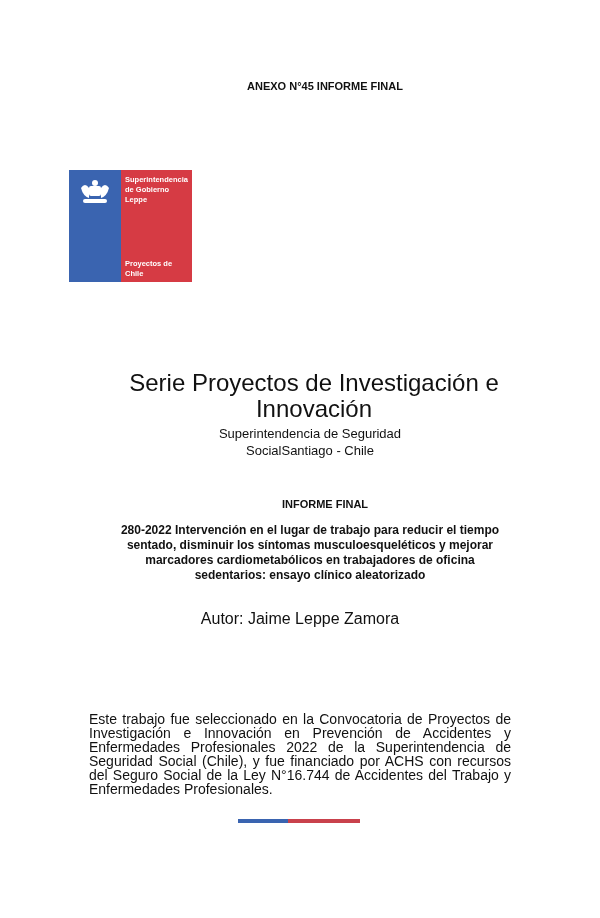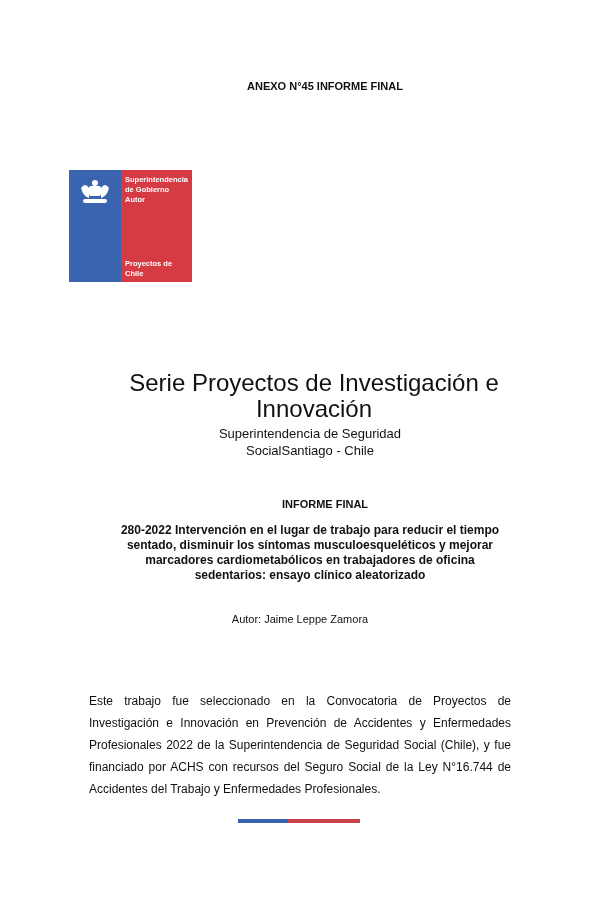--- a/index.html
+++ b/index.html
@@ -10,22 +10,22 @@
   #logo{left:69px;top:170px;width:123px;height:112px;display:flex;text-decoration:underline;}
   #logo .blue{width:52px;height:100%;background:#3a64b0;position:relative;}
   #logo .red{flex:1;height:100%;background:#d63b44;position:relative;color:#fff;font-size:7.5px;font-weight:bold;line-height:10px;}
   #logo .red .t{position:absolute;left:4px;top:5px;}
   #logo .red .g{position:absolute;left:4px;bottom:3px;}
   #crest{position:absolute;left:8px;top:6px;width:36px;height:30px;}
   #title{left:14px;width:600px;top:370px;font-size:24px;line-height:26px;}
   #subtitle{left:0;width:620px;top:425px;font-size:13px;line-height:17px;}
   #rep{left:0;width:650px;top:498px;font-size:11px;font-weight:bold;}
   #proj{left:0;width:620px;top:523px;font-size:12px;font-weight:bold;line-height:15px;}
-  #author{left:0;width:600px;top:612px;font-size:11px;line-height:14px;}
-  #para{left:89px;width:422px;top:690px;font-size:12px;line-height:22px;text-align:justify;}
+  #author{left:0;width:600px;top:612px;font-size:16px;line-height:14px;}
+  #para{left:89px;width:422px;top:712px;font-size:14px;line-height:14px;text-align:justify;}
   #bar{left:238px;top:819px;width:122px;height:4px;display:flex;}
   #bar .b{width:50px;background:#3a64b0;}
   #bar .r{flex:1;background:#c9414c;}
 </style>
 </head>
 <body>
 
 <div id="annex" class="abs">ANEXO N°45 INFORME FINAL</div>
 
 <div id="logo" class="abs">
@@ -37,21 +37,21 @@
         <path d="M4 12 Q8 6 12 12 L12 22 Q6 20 4 12Z"></path>
         <path d="M32 12 Q28 6 24 12 L24 22 Q30 20 32 12Z"></path>
         <rect x="6" y="23" width="24" height="4" rx="2"></rect>
       </g>
     </svg>
   </div>
   <div class="red">
     <div class="t">
       <div>Superintendencia</div>
       <div>de Gobierno</div>
-      <div>Autor</div>
+      <div>Leppe</div>
     </div>
     <div class="g">Proyectos de Chile</div>
   </div>
 </div>
 
 <div id="title" class="abs center">
   <div>Serie Proyectos de Investigación e</div>
   <div>Innovación</div>
 </div>
 

